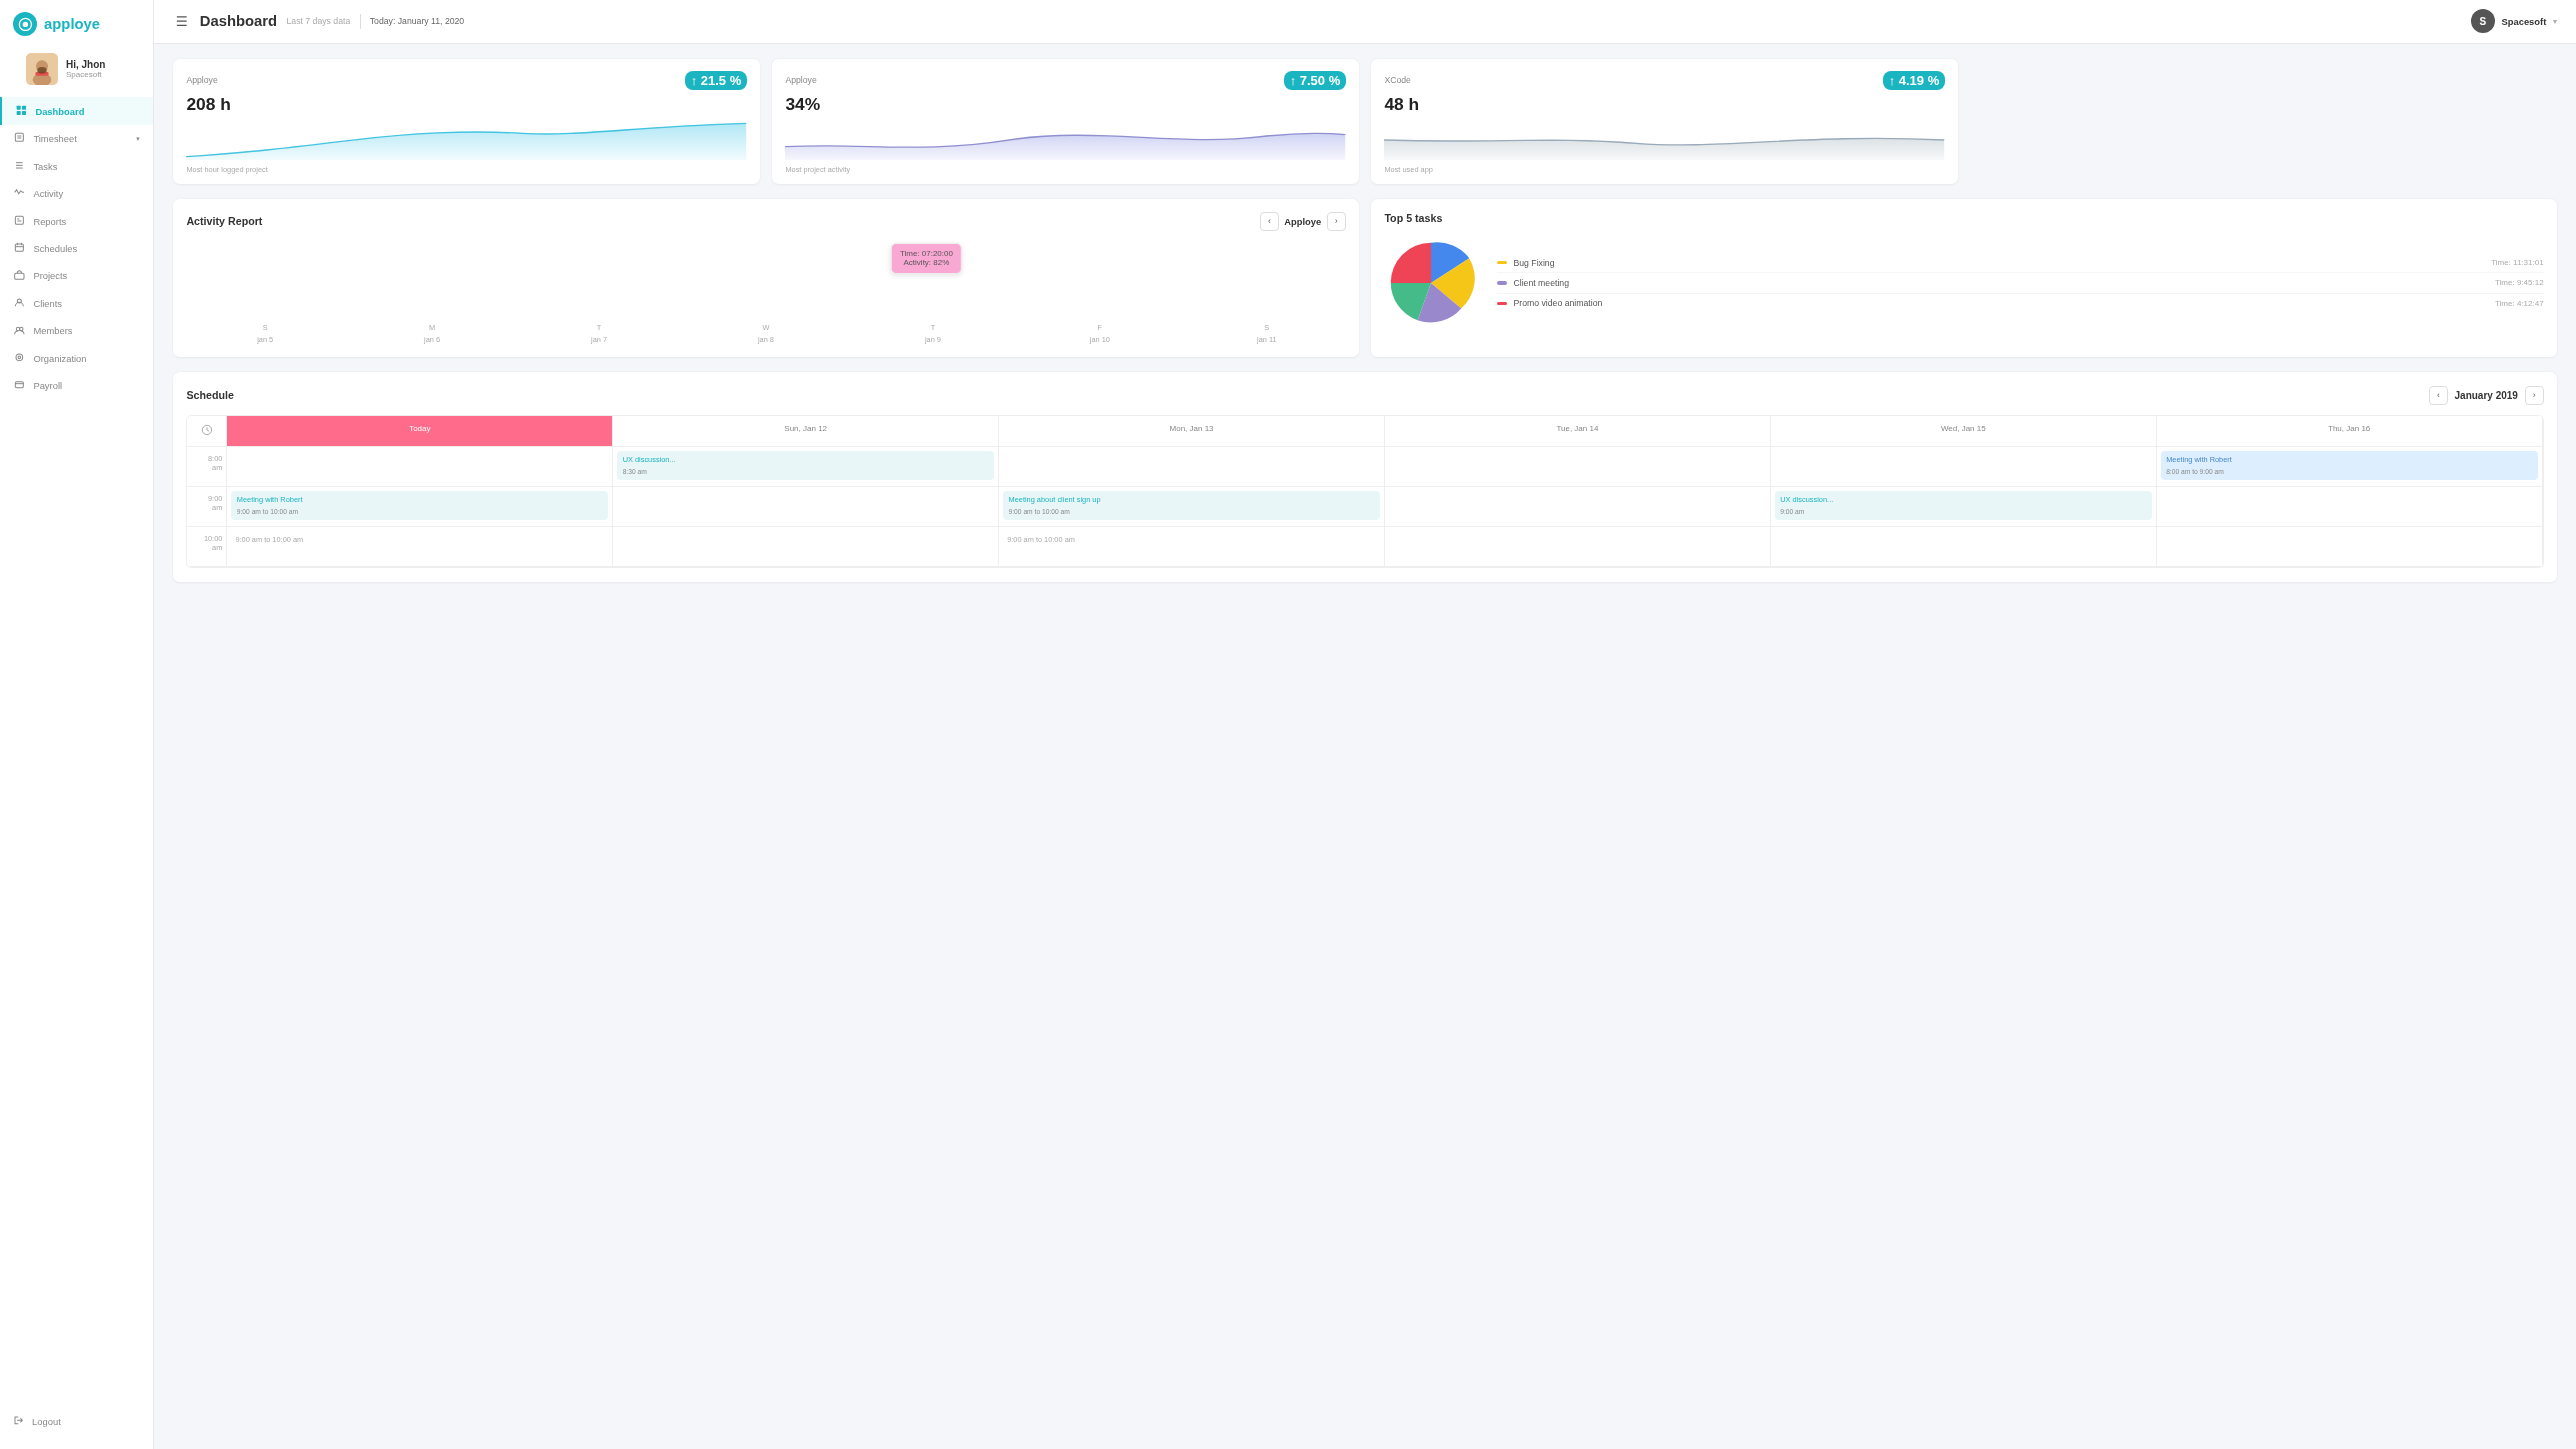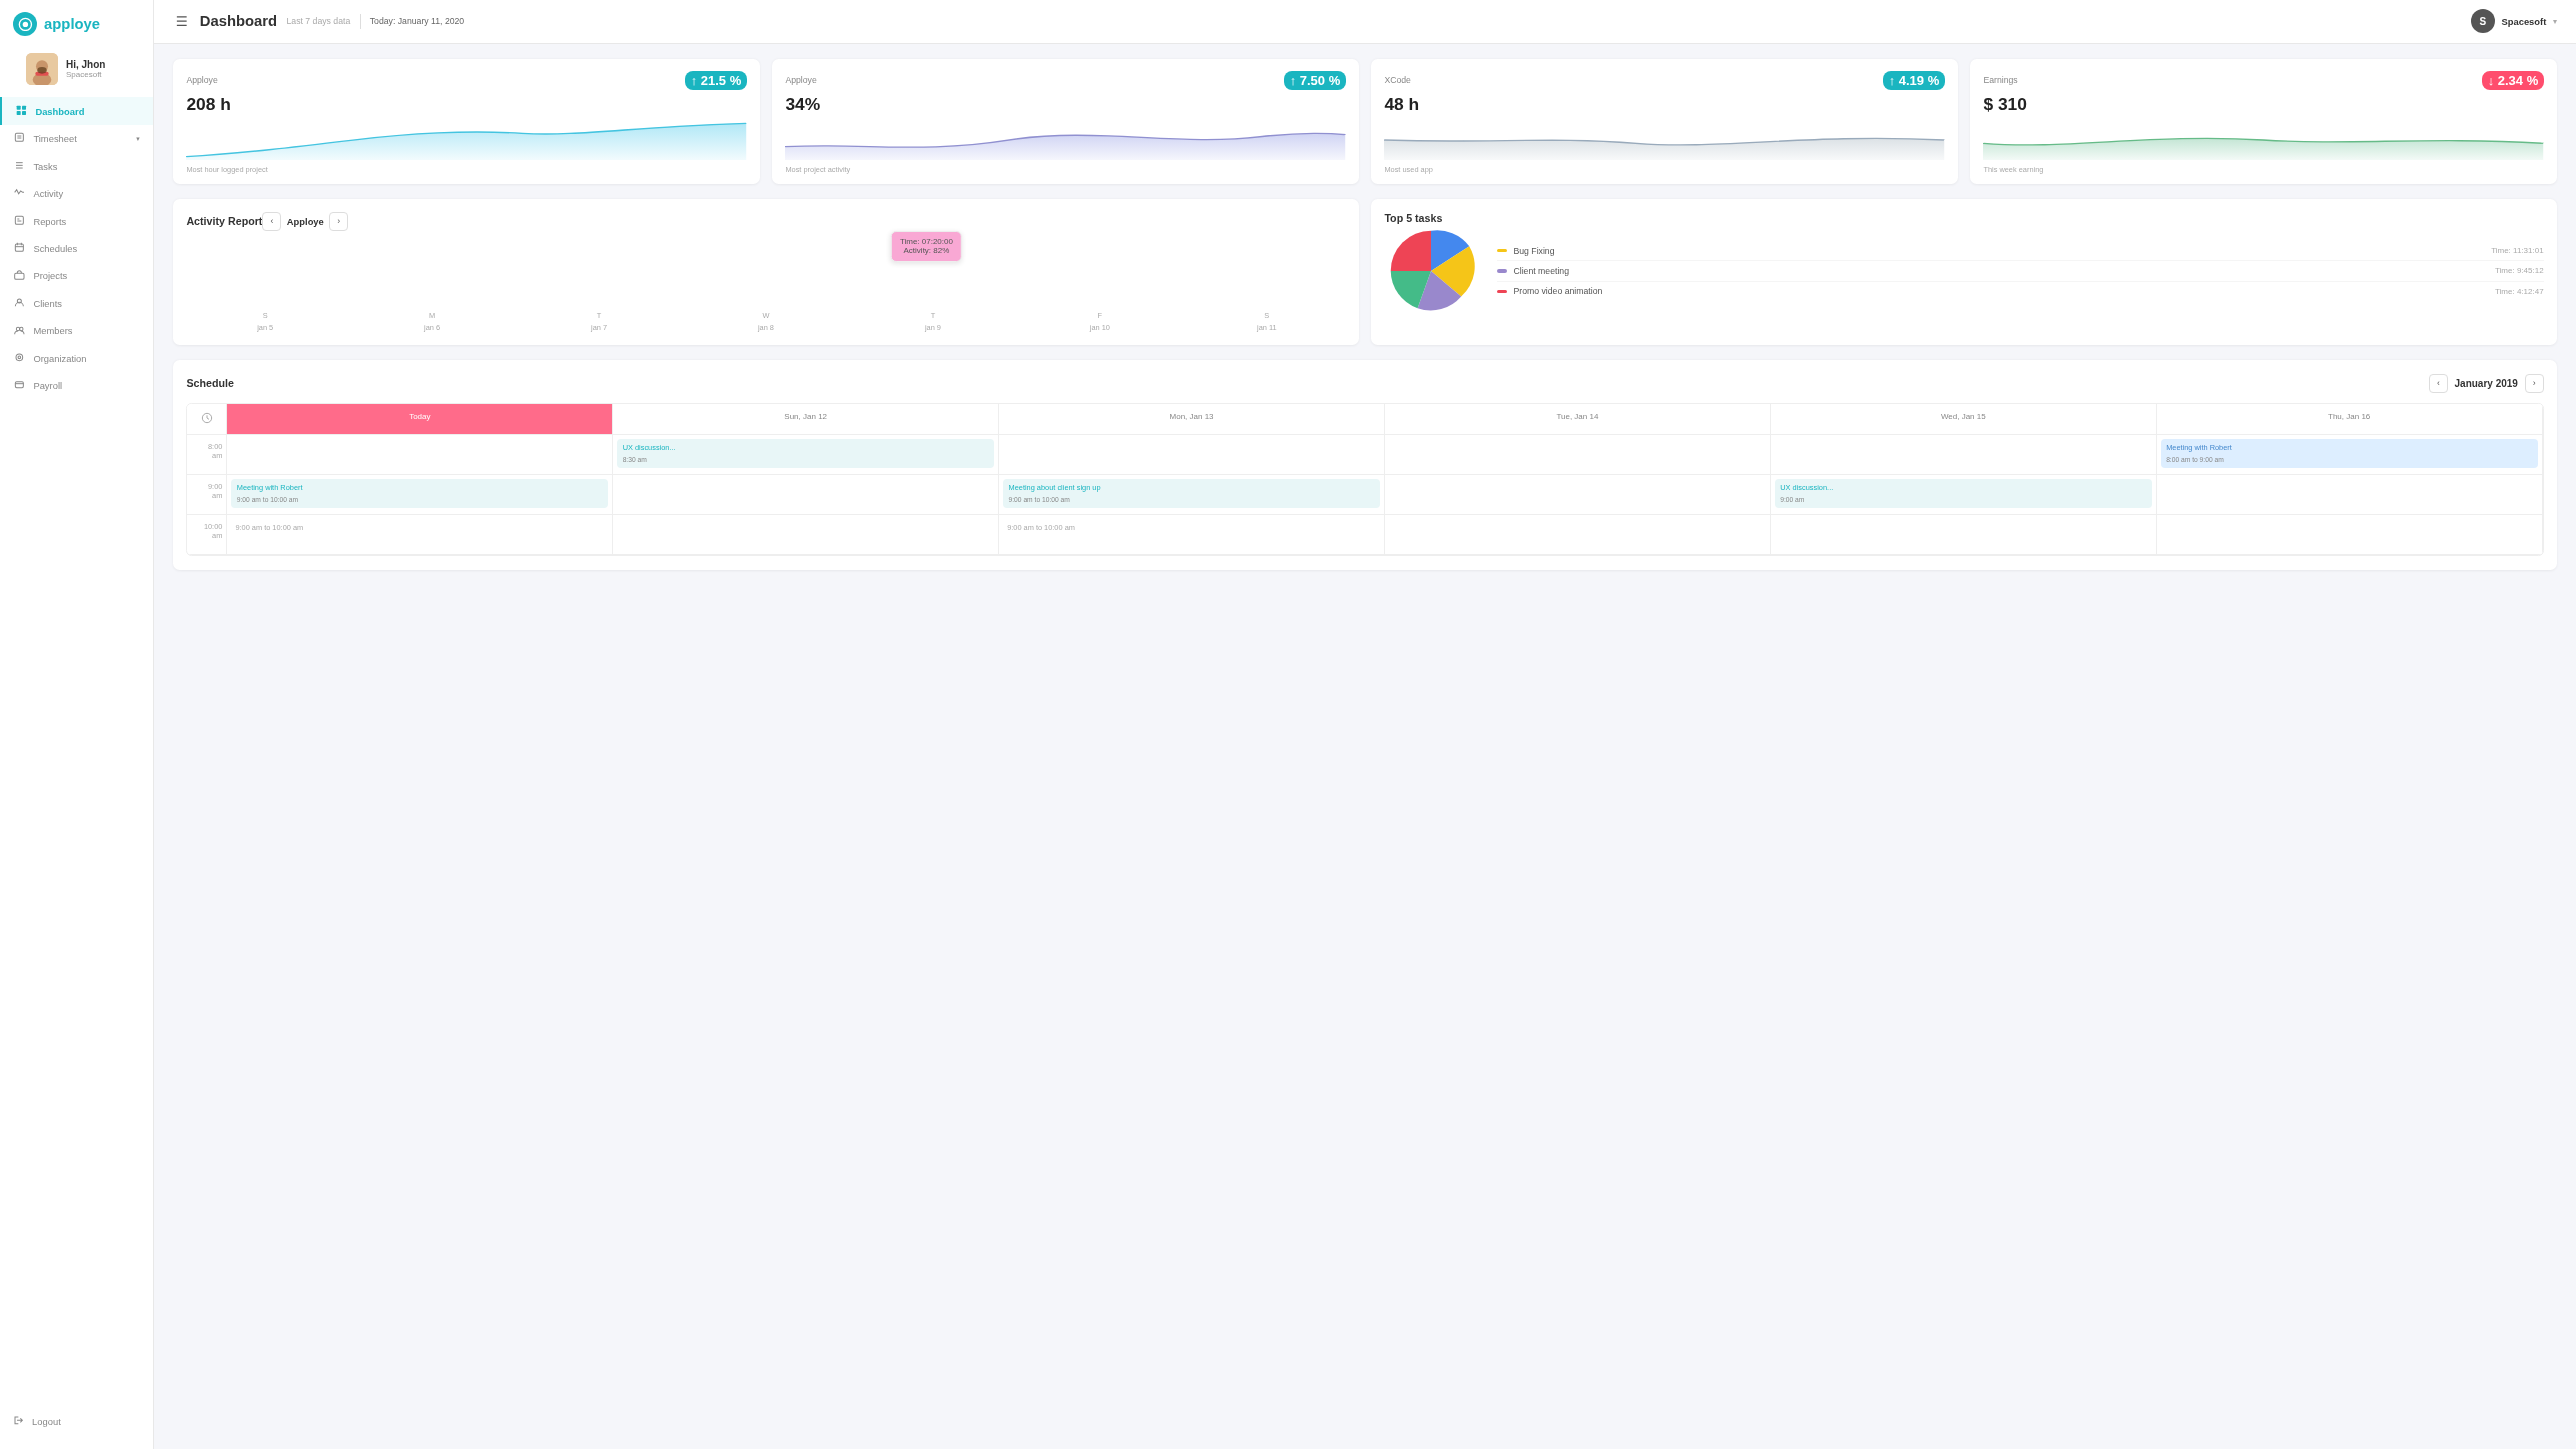--- a/index.html
+++ b/index.html
@@ -105,21 +105,21 @@
     .stat-badge.down { background: #ff4d6d; color: #fff; }
     .stat-value { font-size: 17.4px; font-weight: 700; color: #222; margin-bottom: 5.4px; }
     .stat-chart { height: 40px; overflow: hidden; }
     .stat-label { font-size: 7.4px; color: #aaa; margin-top: 5.4px; }
 
     
     .bottom-row { display: grid; grid-template-columns: 1fr 1fr; gap: 12px; }
     .card { background: #fff; border-radius: 6.7px; padding: 13.4px; box-shadow: 0 0.7px 2.7px rgba(0,0,0,0.06); }
 
     
-    .card-header { display: flex; align-items: center; justify-content: flex-start; }
+    .card-header { display: flex; align-items: center; justify-content: space-between; margin-bottom: 12px; }
     .card-title { font-size: 10.7px; font-weight: 700; color: #333; }
     .card-nav { display: flex; align-items: center; gap: 5.4px; }
     .nav-btn {
       width: 19px; height: 19px; border: 0.7px solid #ddd; border-radius: 4px;
       display: flex; align-items: center; justify-content: center;
       cursor: pointer; font-size: 8.7px; color: #555; background: #fff;
     }
     .nav-project { font-size: 9.4px; font-weight: 600; color: #333; }
     .bar-group { display: flex; flex-direction: column; align-items: center; gap: 2.7px; flex: 1; }
     .bar-day { font-size: 7.4px; color: #aaa; }
@@ -404,40 +404,20 @@
                   <stop offset="100%" stop-color="#b8c4cc" stop-opacity="0.1"></stop>
                 </linearGradient>
               </defs>
             <path d="M0,30 C40,35 60,25 90,35 C120,45 150,20 200,30 L200,60 L0,60 Z" fill="url(#g3)"></path>
             <path d="M0,30 C40,35 60,25 90,35 C120,45 150,20 200,30" fill="none" stroke="#99aabb" stroke-width="2"></path>
           </svg>
         </div>
         <div class="stat-label">Most used app</div>
       </div>
 
-      <div class="stat-card">
-        <div class="stat-card-top">
-          <span class="stat-card-name">Earnings</span>
-          <span class="stat-badge down">↓ 2.34 %</span>
-        </div>
-        <div class="stat-value">$ 310</div>
-        <div class="stat-chart">
-          <svg viewBox="0 0 200 60" preserveAspectRatio="none" width="100%" height="40">
-            <defs>
-                <linearGradient id="g4" x1="0" y1="0" x2="0" y2="1">
-                  <stop offset="0%" stop-color="#88ccaa" stop-opacity="0.5"></stop>
-                  <stop offset="100%" stop-color="#88ccaa" stop-opacity="0.1"></stop>
-                </linearGradient>
-              </defs>
-            <path d="M0,35 C30,45 60,20 100,30 C130,38 160,25 200,35 L200,60 L0,60 Z" fill="url(#g4)"></path>
-            <path d="M0,35 C30,45 60,20 100,30 C130,38 160,25 200,35" fill="none" stroke="#66bb88" stroke-width="2"></path>
-          </svg>
-        </div>
-        <div class="stat-label">This week earning</div>
-      </div>
     </div>
 
     <div class="bottom-row">
 
       <div class="card">
         <div class="card-header">
           <span class="card-title">Activity Report</span>
           <div class="card-nav">
             <button class="nav-btn">‹</button>
             <span class="nav-project">Apploye</span>

